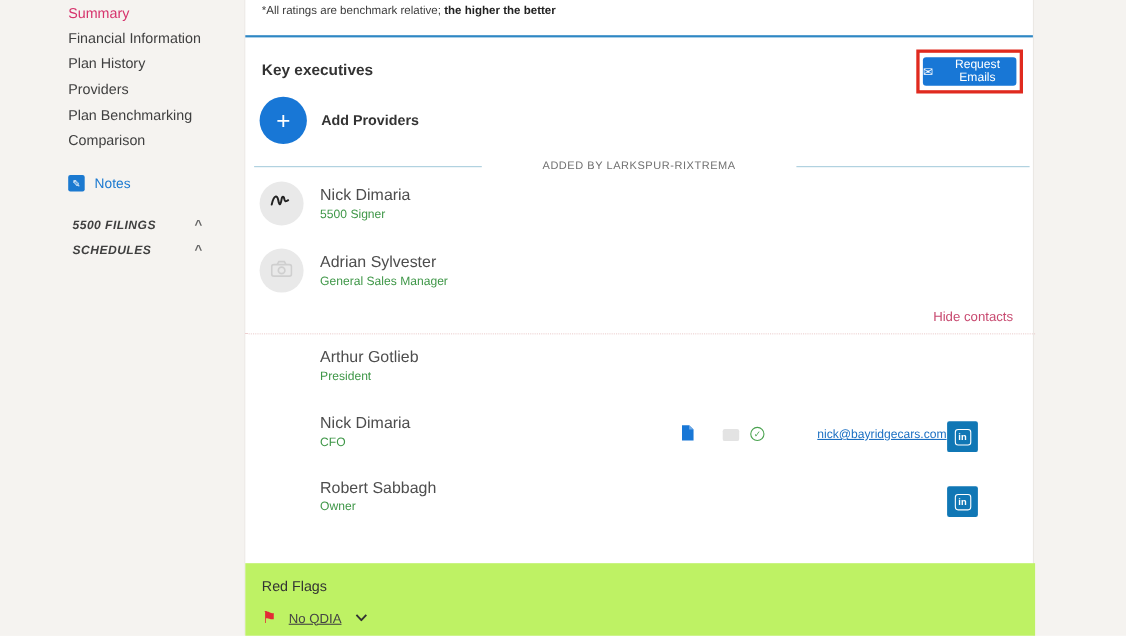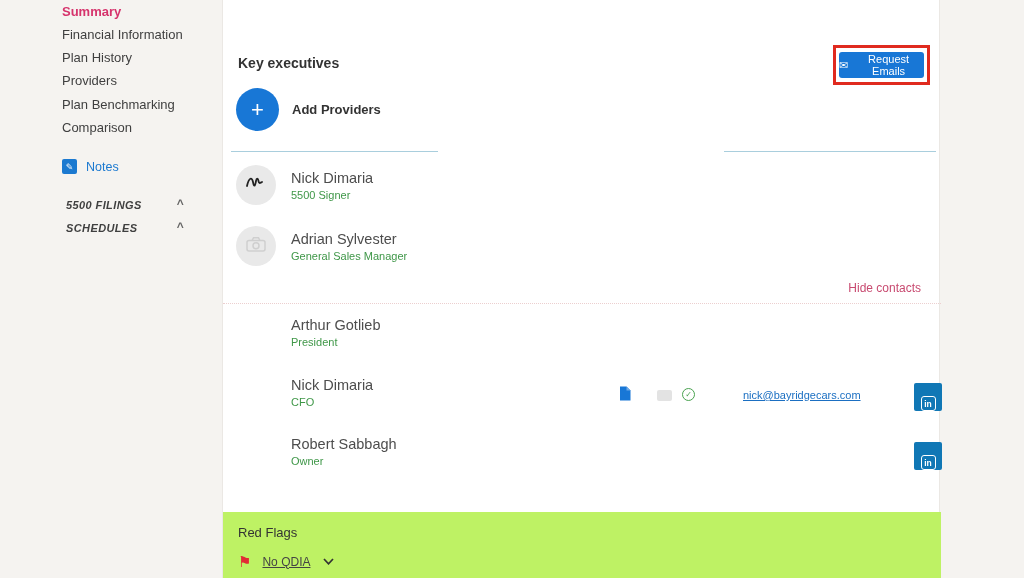--- a/index.html
+++ b/index.html
@@ -3,21 +3,21 @@
 <meta charset="utf-8">
 <style>
   * { box-sizing: border-box; margin: 0; padding: 0; }
   html,body { width:1024px; height:578px; }
   body { font-family: "Liberation Sans", sans-serif; }
   .stage { position:relative; width:1024px; height:578px; background:#f5f3f0; overflow:hidden; }
 
   
   .sidebar { position:absolute; left:0; top:0; width:222px; height:578px; background:#f5f3f0; }
   .sb-item { position:absolute; left:62px; font-size:13px; color:#3f3f3f; cursor:pointer; white-space:nowrap; }
-  .sb-item.active { color:#d6336c; font-weight:bold; }
+  .sb-item.active { color:#d6336c; font-weight:normal; }
   .notes-row { position:absolute; left:62px; top:159px; display:flex; align-items:center; gap:9px; cursor:pointer; }
   .notes-icon { width:15px; height:15px; background:#1b79d0; border-radius:2px; color:#fff; font-size:9px;
                 display:flex; align-items:center; justify-content:center; }
   .notes-label { color:#1b79d0; font-size:12.5px; }
   .sb-section { position:absolute; left:66px; width:130px; font-size:11px; font-weight:bold; color:#3f3f3f;
                 letter-spacing:0.4px; cursor:pointer;font-style:italic; }
   .sb-caret { position:absolute; right:12px; top:-2px; font-size:12px; font-weight:bold; color:#666; }
 
   
   .panel { position:absolute; left:222px; top:0; width:718px; height:578px; background:#ffffff;
@@ -53,22 +53,22 @@
   .dotted-sep { position:absolute; left:0; top:303px; width:718px; border-top:1px dotted #eccfcf; }
 
   .file-icon { position:absolute; left:396px; top:386px; cursor:pointer; }
   .gray-envelope { position:absolute; left:434px; top:390px; width:15px; height:11px; background:#e3e3e3;
                    border-radius:2px; cursor:pointer; }
   .check-circle { position:absolute; left:459px; top:388px; width:13px; height:13px; border:1.5px solid #49a24f;
                   border-radius:50%; color:#49a24f; font-size:8px; display:flex; align-items:center;
                   justify-content:center; }
   .email-link { position:absolute; left:480px; top:389px; font-size:11px; color:#1b6fc2;
                 text-decoration:underline; cursor:pointer;margin-left:40px; }
-  .li-btn { position:absolute; left:691px; width:28px; height:28px; background:#1077b5; border-radius:2px;
-            display:flex; align-items:flex-end; justify-content:center; cursor:pointer; }
+  .li-btn { position:absolute; left:638px; width:28px; height:28px; background:#1077b5; border-radius:2px;
+            display:flex; align-items:center; justify-content:center; cursor:pointer; }
   .li-glyph { width:15px; height:15px; border:1.5px solid #fff; border-radius:3px; color:#fff; font-size:8.5px;
               font-weight:bold; display:flex; align-items:center; justify-content:center; }
 
   .red-flags { position:absolute; left:0; top:512px; width:718px; height:80px; background:#bef264; }
   .rf-title { position:absolute; left:15px; top:13px; font-size:13px; color:#333; }
   .rf-row { position:absolute; left:15px; top:42px; display:flex; align-items:center; gap:11px; }
   .rf-flag { color:#e22b35; font-size:15px; line-height:15px; }
   .rf-link { font-size:12px; color:#444; text-decoration:underline; cursor:pointer; }
   .rf-chevron { margin-left:2px; display:flex; align-items:center; }
 </style>
@@ -95,35 +95,41 @@
       <span class="sb-caret">^</span>
     </div>
     <div class="sb-section" style="top:222px">
       <span>SCHEDULES</span>
       <span class="sb-caret">^</span>
     </div>
   </aside>
 
   <main class="panel">
 
+    <div class="ratings-strip">
+      <div class="ratings-note">
+        <span>*All ratings are benchmark relative; </span><b>the higher the better</b>
+      </div>
+    </div>
 
     <div class="kx-title">Key executives</div>
 
     <div class="annotation"></div>
     <button class="request-btn">
       <span>✉</span>
       <span>Request Emails</span>
     </button>
 
     <div class="add-row">
       <span class="add-circle">+</span>
       <span class="add-label">Add Providers</span>
     </div>
 
     <div class="divider-line l"></div>
+    <div class="divider-text">ADDED BY LARKSPUR-RIXTREMA</div>
     <div class="divider-line r"></div>
 
     <div class="avatar" style="top:165px">
       <span>
         <svg width="22" height="16" viewBox="0 0 22 16">
             <path d="M2 11 C4 2, 7 2, 8 7 C9 12, 10 12, 11 6 C11.5 3, 13 3, 13.5 6 C14 9, 15 8, 17 7" stroke="#222" stroke-width="1.8" fill="none" stroke-linecap="round"></path>
           </svg>
       </span>
     </div>
     <div class="c-name" style="top:170px">Nick Dimaria</div>

